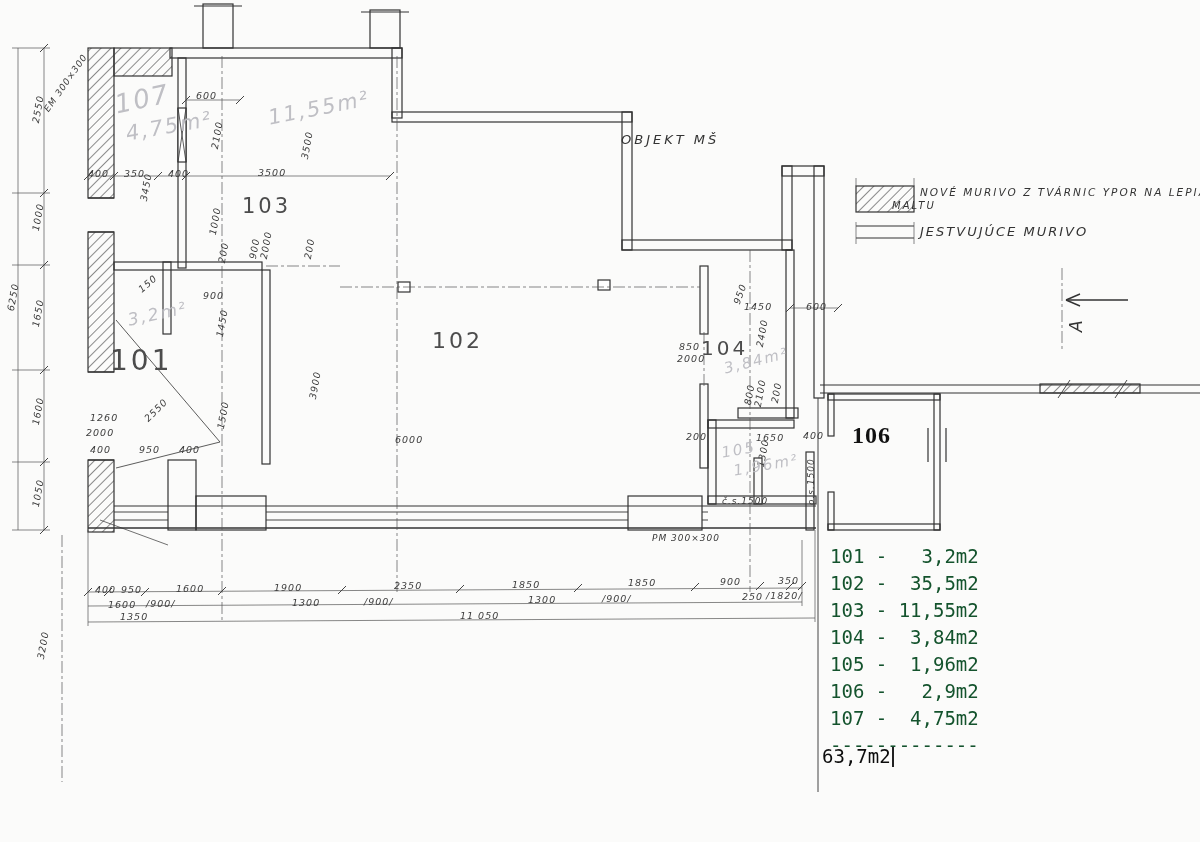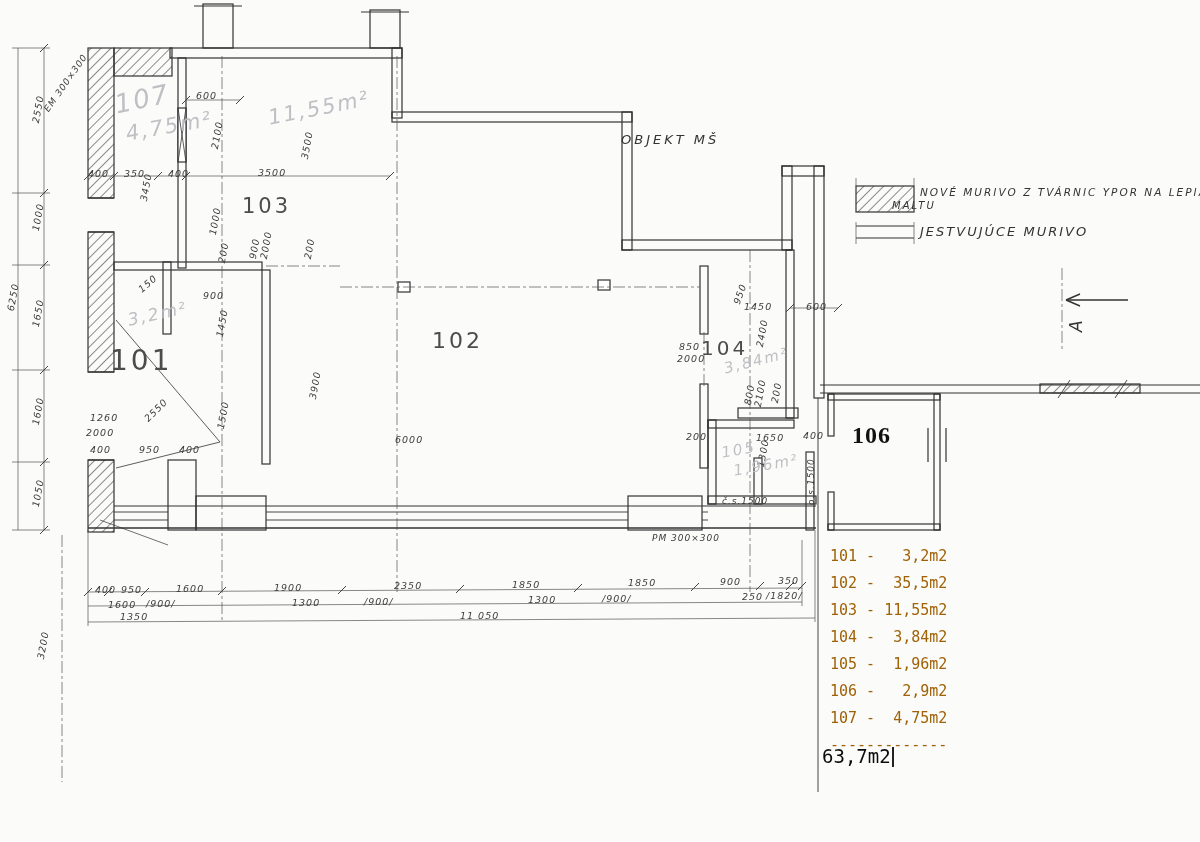--- a/index.html
+++ b/index.html
@@ -32,22 +32,22 @@
   #title{left:621px;top:132px;font-size:13px;}
   #legend-line1{left:920px;top:186px;font-size:10.5px;letter-spacing:2px;}
   #legend-line2{left:892px;top:200px;font-size:10px;letter-spacing:2px;}
   #legend-line3{left:920px;top:224px;font-size:13px;letter-spacing:2px;}
   #section-letter{
     left:1066px;top:332px;position:absolute;font-style:italic;color:#333;
     font-size:17px;transform:rotate(-90deg);transform-origin:left top;
   }
   #area-list{
     position:absolute;left:830px;top:543px;
-    font-family:"DejaVu Sans Mono",monospace;font-size:15px;line-height:27px;
-    color:#a16207;white-space:pre;
+    font-family:"DejaVu Sans Mono",monospace;font-size:19px;line-height:27px;
+    color:#14532d;white-space:pre;
   }
   .area-line{white-space:pre;}
   #area-total{
     position:absolute;left:822px;top:745px;
     font-family:"DejaVu Sans Mono",monospace;font-size:19px;color:#0d0d0d;
   }
   #text-cursor{
     display:inline-block;width:2px;height:20px;background:#222;
     margin-left:1px;vertical-align:text-bottom;
   }

